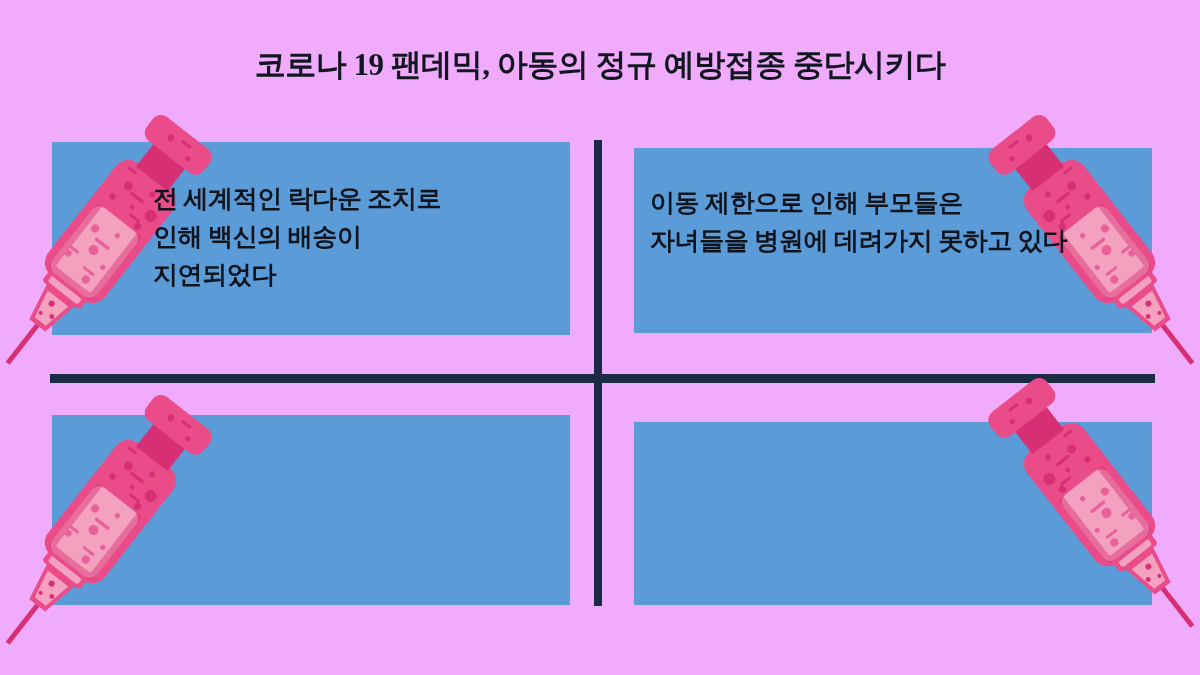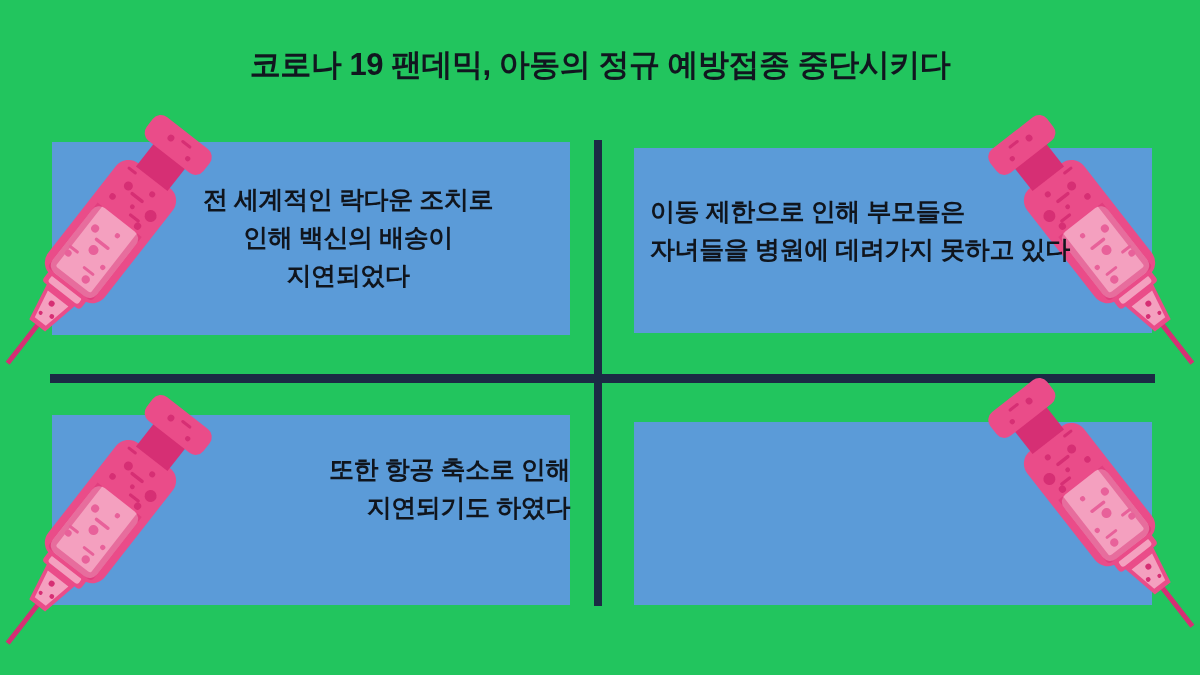--- a/index.html
+++ b/index.html
@@ -4,23 +4,23 @@
 <style>
   html, body {
     margin: 0;
     padding: 0;
     background: #a0c8bf;
   }
   .infographic {
     position: relative;
     width: 1200px;
     height: 675px;
-    background: #22c55e;
+    background: #f0abfc;
     overflow: hidden;
-    font-family: Liberation Sans, sans-serif;
+    font-family: Liberation Serif, serif;
   }
 
   
   .title {
     position: absolute;
     left: 0;
     top: 46px;
     width: 1200px;
     text-align: center;
     font-size: 31px;
@@ -63,22 +63,22 @@
   .qtext {
     position: absolute;
     font-size: 25px;
     font-weight: bold;
     color: #10151d;
     line-height: 1.52;
     letter-spacing: -0.4px;
     white-space: pre-line;
     z-index: 30;
   }
-  .qtext-1 { left: 143px; top: 180px; width: 410px; text-align: center; }
-  .qtext-2 { left: 650px; top: 192px; width: 470px; text-align: left; }
+  .qtext-1 { left: 153px; top: 180px; width: 410px; text-align: left; }
+  .qtext-2 { left: 650px; top: 184px; width: 470px; text-align: left; }
   .qtext-3 { left: 160px; top: 450px; width: 410px; text-align: right; }
   .qtext-4 { left: 650px; top: 450px; width: 470px; text-align: left; }
 
   
   .syringe {
     position: absolute;
     width: 300px;
     height: 300px;
     z-index: 20;
     pointer-events: none;
@@ -276,16 +276,14 @@
         <rect x="150" y="16" width="12" height="3" rx="1.5" fill="#d62f74"></rect>
       </g>
     </svg>
   </div>
 
   <div class="qtext qtext-1">전 세계적인 락다운 조치로
 인해 백신의 배송이
 지연되었다</div>
   <div class="qtext qtext-2">이동 제한으로 인해 부모들은
 자녀들을 병원에 데려가지 못하고 있다</div>
-  <div class="qtext qtext-3">또한 항공 축소로 인해
-지연되기도 하였다</div>
 
 </div>
 
 </body></html>

